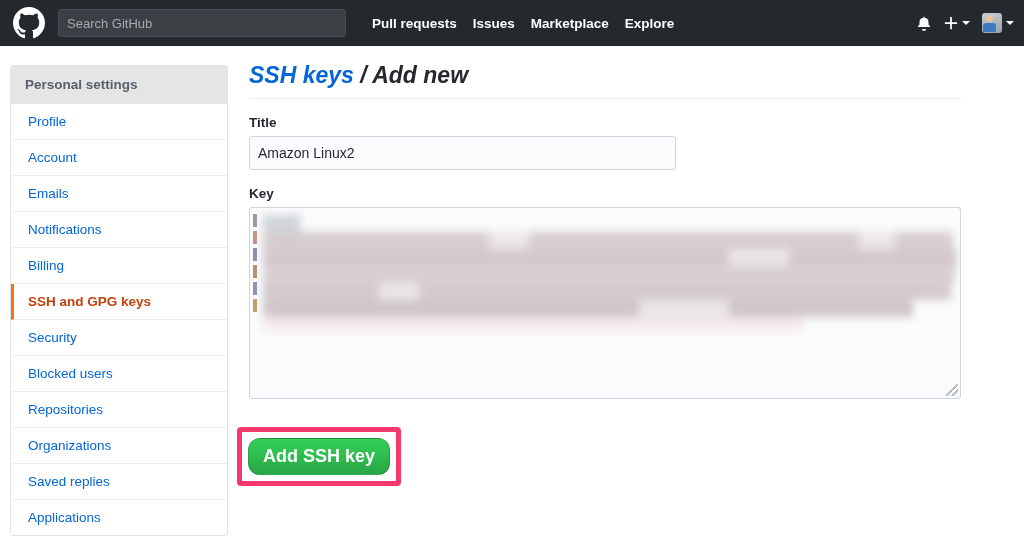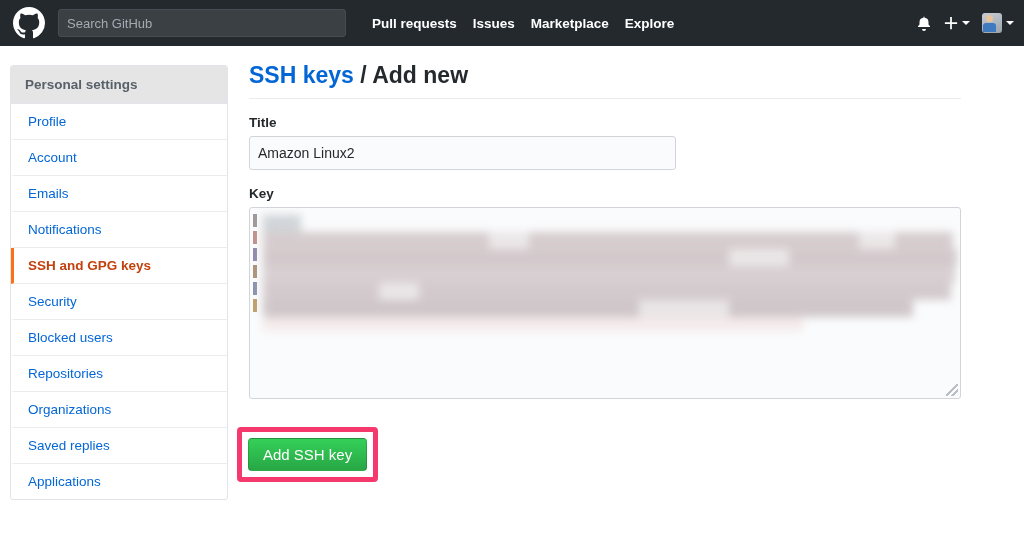--- a/index.html
+++ b/index.html
@@ -109,20 +109,21 @@
   .main { position: absolute; left: 249px; top: 62px; width: 712px; }
 
   .page-title {
     font-size: 23px;
     font-weight: bold;
     color: #24292e;
     padding-bottom: 9px;
     border-bottom: 1px solid #eaecef;
     margin-bottom: 16px;
     white-space: nowrap;
+    font-style: italic;
   }
   .page-title .link { color: #0366d6; }
   .page-title .sep { color: #24292e; font-weight: bold; }
 
   .field-label {
     font-size: 13.5px;
     font-weight: bold;
     color: #24292e;
     margin-bottom: 6px;
   }
@@ -187,24 +188,24 @@
   .highlight-box {
     border: 5px solid #f6396c;
     border-radius: 4px;
     padding: 6px;
     background: #ffffff;
     display: inline-block;
   }
   .add-key-btn {
     background: linear-gradient(#34d058, #28a745);
     border: 1px solid rgba(27,31,35,0.2);
-    border-radius: 4px;
+    border-radius: 12px;
     color: #ffffff;
-    font-size: 15px;
-    font-weight: normal;
+    font-size: 18px;
+    font-weight: bold;
     padding: 7px 14px;
     cursor: pointer;
     font-family: "Liberation Sans", sans-serif;
     white-space: nowrap;
   }
 </style>
 </head>
 <body>
 
 <div class="header">
@@ -243,20 +244,21 @@
     </div>
   </div>
 </div>
 
 <div class="sidebar">
   <div class="sidebar-header">Personal settings</div>
   <div class="side-item">Profile</div>
   <div class="side-item">Account</div>
   <div class="side-item">Emails</div>
   <div class="side-item">Notifications</div>
+  <div class="side-item">Billing</div>
   <div class="side-item active">SSH and GPG keys</div>
   <div class="side-item">Security</div>
   <div class="side-item">Blocked users</div>
   <div class="side-item">Repositories</div>
   <div class="side-item">Organizations</div>
   <div class="side-item">Saved replies</div>
   <div class="side-item">Applications</div>
 </div>
 
 <div class="main">

